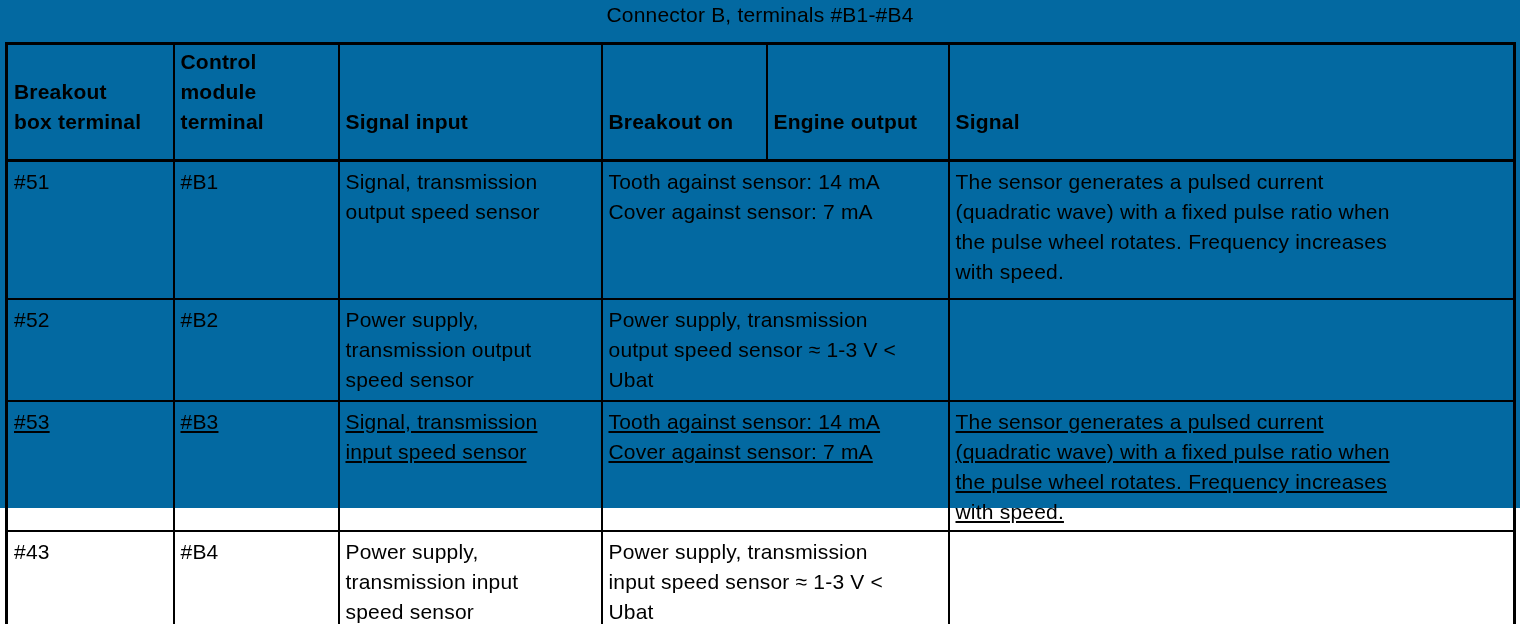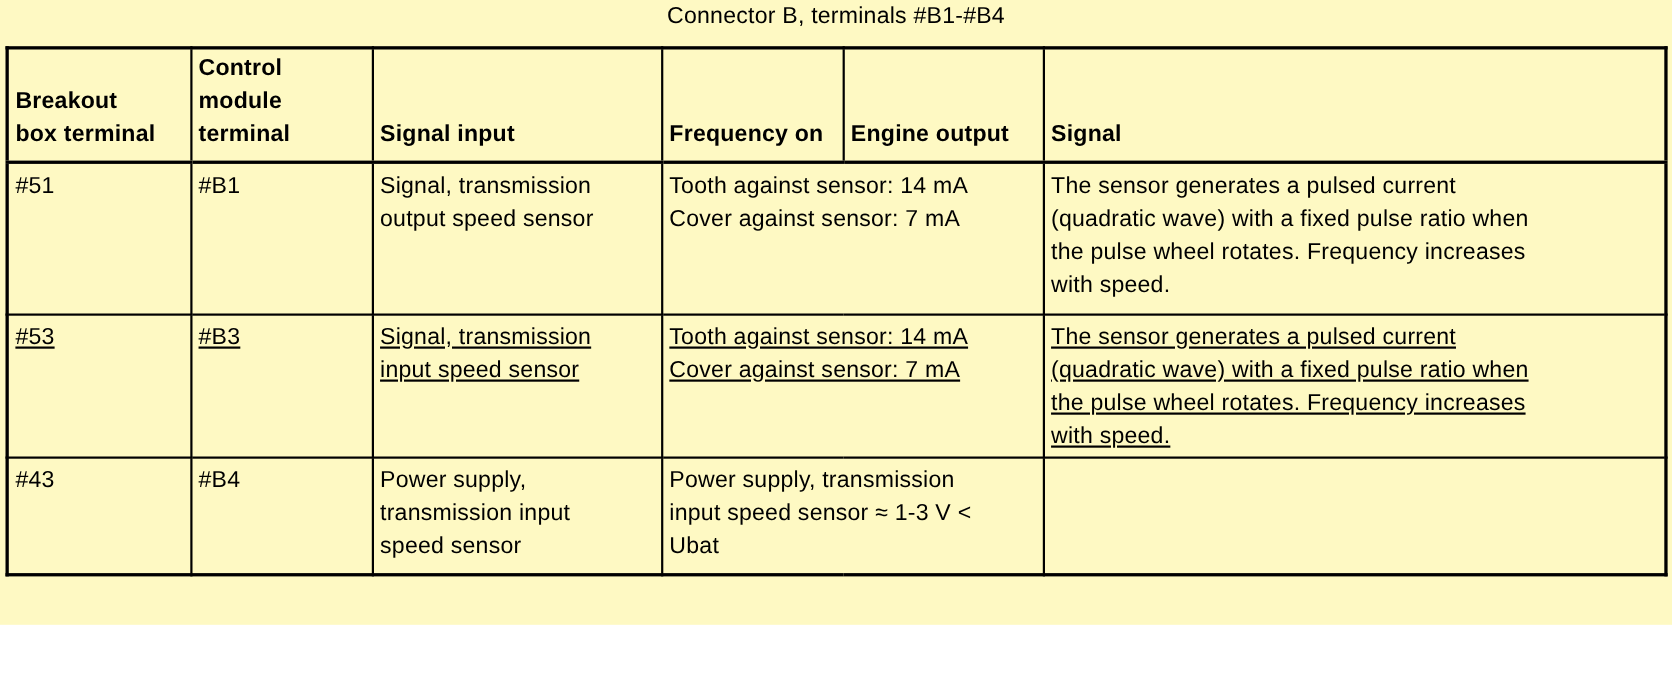--- a/index.html
+++ b/index.html
@@ -7,22 +7,22 @@
     width: 1520px;
     height: 624px;
     background: #ffffff;
     font-family: "Liberation Sans", "DejaVu Sans", sans-serif;
     color: #000000;
     overflow: hidden;
   }
   .page {
     position: relative;
     width: 1520px;
-    height: 568px;
-    background: #fef9c3;
+    height: 508px;
+    background: #0369a1;
   }
   .doc-title {
     position: absolute;
     top: 3px;
     left: 0;
     width: 100%;
     text-align: center;
     font-size: 21px;
     font-weight: normal;
     letter-spacing: 0.2px;
@@ -45,21 +45,21 @@
     letter-spacing: 0.2px;
     white-space: pre-line;
     overflow: hidden;
     padding: 2px 5px 3px 6px;
   }
   table.spec-table th {
     font-weight: bold;
     text-align: left;
     vertical-align: bottom;
     border-bottom: 3px solid #000000;
-    padding-bottom: 9px;
+    padding-bottom: 22px;
   }
   table.spec-table td {
     vertical-align: top;
     padding-top: 5px;
     margin-left: 44px;
   }
   tr.header-row   { height: 100px; }
   tr.data-row-0   { height: 138px; }
   tr.data-row-1   { height: 102px; }
   tr.data-row-2   { height: 127px; text-decoration: underline; }
@@ -82,37 +82,48 @@
       <col style="width:566px">
     </colgroup>
     <thead>
       <tr class="header-row">
         <th>Breakout
 box terminal</th>
         <th>Control
 module
 terminal</th>
         <th>Signal input</th>
-        <th>Frequency on</th>
+        <th>Breakout on</th>
         <th>Engine output</th>
         <th>Signal</th>
       </tr>
     </thead>
     <tbody>
       <tr class="data-row-0">
         <td>#51</td>
         <td>#B1</td>
         <td>Signal, transmission
 output speed sensor</td>
         <td colspan="2">Tooth against sensor: 14 mA
 Cover against sensor: 7 mA</td>
         <td>The sensor generates a pulsed current
 (quadratic wave) with a fixed pulse ratio when
 the pulse wheel rotates. Frequency increases
 with speed.</td>
+      </tr>
+      <tr class="data-row-1">
+        <td>#52</td>
+        <td>#B2</td>
+        <td>Power supply,
+transmission output
+speed sensor</td>
+        <td colspan="2">Power supply, transmission
+output speed sensor ≈ 1-3 V &lt;
+Ubat</td>
+        <td></td>
       </tr>
       <tr class="data-row-2">
         <td>#53</td>
         <td>#B3</td>
         <td>Signal, transmission
 input speed sensor</td>
         <td colspan="2">Tooth against sensor: 14 mA
 Cover against sensor: 7 mA</td>
         <td>The sensor generates a pulsed current
 (quadratic wave) with a fixed pulse ratio when

